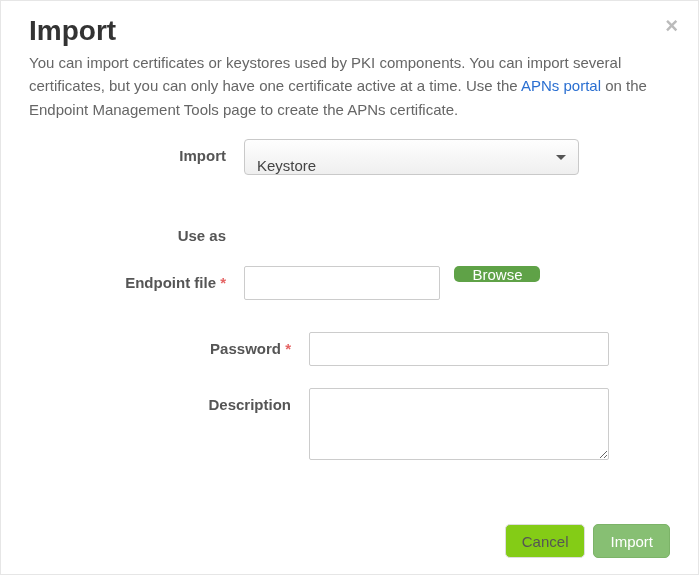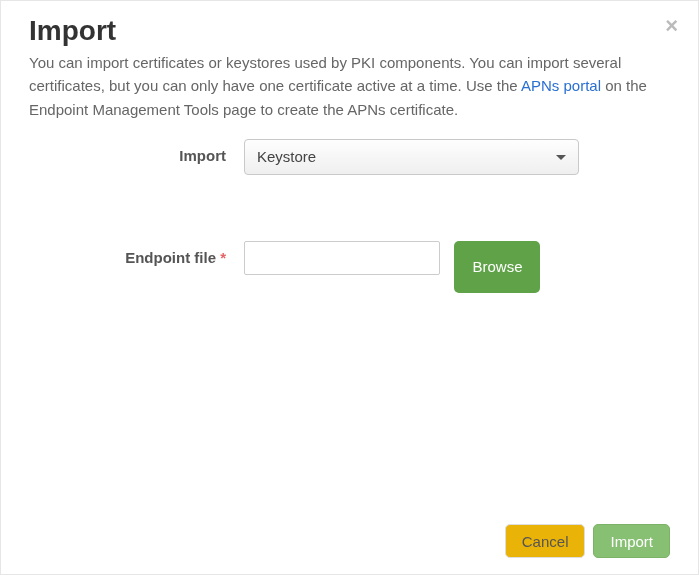--- a/index.html
+++ b/index.html
@@ -73,21 +73,21 @@
     width: 335px;
     height: 36px;
     border: 1px solid #c9c9c9;
     border-radius: 4px;
     background: linear-gradient(#fefefe, #efefef);
     padding: 0 30px 0 12px;
     font-size: 15px;
     color: #444;
     position: relative;
     display: flex;
-    align-items: center;
+    align-items: flex-end;
     cursor: pointer;
   }
   .select .caret {
     position: absolute;
     right: 12px;
     top: 50%;
     margin-top: -2px;
     border-left: 5px solid transparent;
     border-right: 5px solid transparent;
     border-top: 5px solid #555;
@@ -109,21 +109,21 @@
     border: 1px solid #ccc;
     border-radius: 2px;
     font-size: 15px;
     padding: 6px 8px;
     background: #fff;
     resize: both;
     font-family: inherit;
   }
   .browse-btn {
     display: inline-block;
-    height: 52px;
+    height: 16px;
     background: #5fa247;
     color: #fff;
     border: none;
     border-radius: 5px;
     padding: 0 18px;
     font-size: 15px;
     margin-left: 10px;
     cursor: pointer;
     vertical-align: top;
   }
@@ -136,21 +136,21 @@
   }
   .btn {
     height: 34px;
     border-radius: 5px;
     padding: 0 16px;
     font-size: 15px;
     cursor: pointer;
     border: 1px solid transparent;
   }
   .btn-cancel {
-    background: #eab308;
+    background: #84cc16;
     color: #555;
     border-color: #ddd;
     margin-left: 46px;
   }
   .btn-primary {
     background: #87bf73;
     color: #fff;
     border-color: #7cb368;
   }
 </style>
@@ -174,35 +174,51 @@
         <span>Keystore</span>
         <span class="caret"></span>
       </div>
     </div>
   </div>
 
   <div class="form-row">
   </div>
 
   <div class="form-row">
+    <div class="form-label">Use as</div>
   </div>
 
   <div class="form-row file-row">
     <div class="form-label">
       <span>Endpoint file</span>
       <span class="required">*</span>
     </div>
     <div class="form-control-wrap">
       <input class="text-input" type="text" value="" style="">
       <button class="browse-btn">Browse</button>
     </div>
   </div>
 
   <div style="height:10px"></div>
 
-
+  <div class="form-row pass-row">
+    <div class="form-label narrow">
+      <span>Password</span>
+      <span class="required">*</span>
+    </div>
+    <div class="form-control-wrap">
+      <input class="text-input" type="password" value="" style="">
+    </div>
+  </div>
+
+  <div class="form-row">
+    <div class="form-label narrow">Description</div>
+    <div class="form-control-wrap">
+      <textarea class="textarea" style=""></textarea>
+    </div>
+  </div>
 
   <div class="footer">
     <button class="btn btn-cancel">Cancel</button>
     <button class="btn btn-primary">Import</button>
   </div>
 
 </div>
 
 </body></html>

